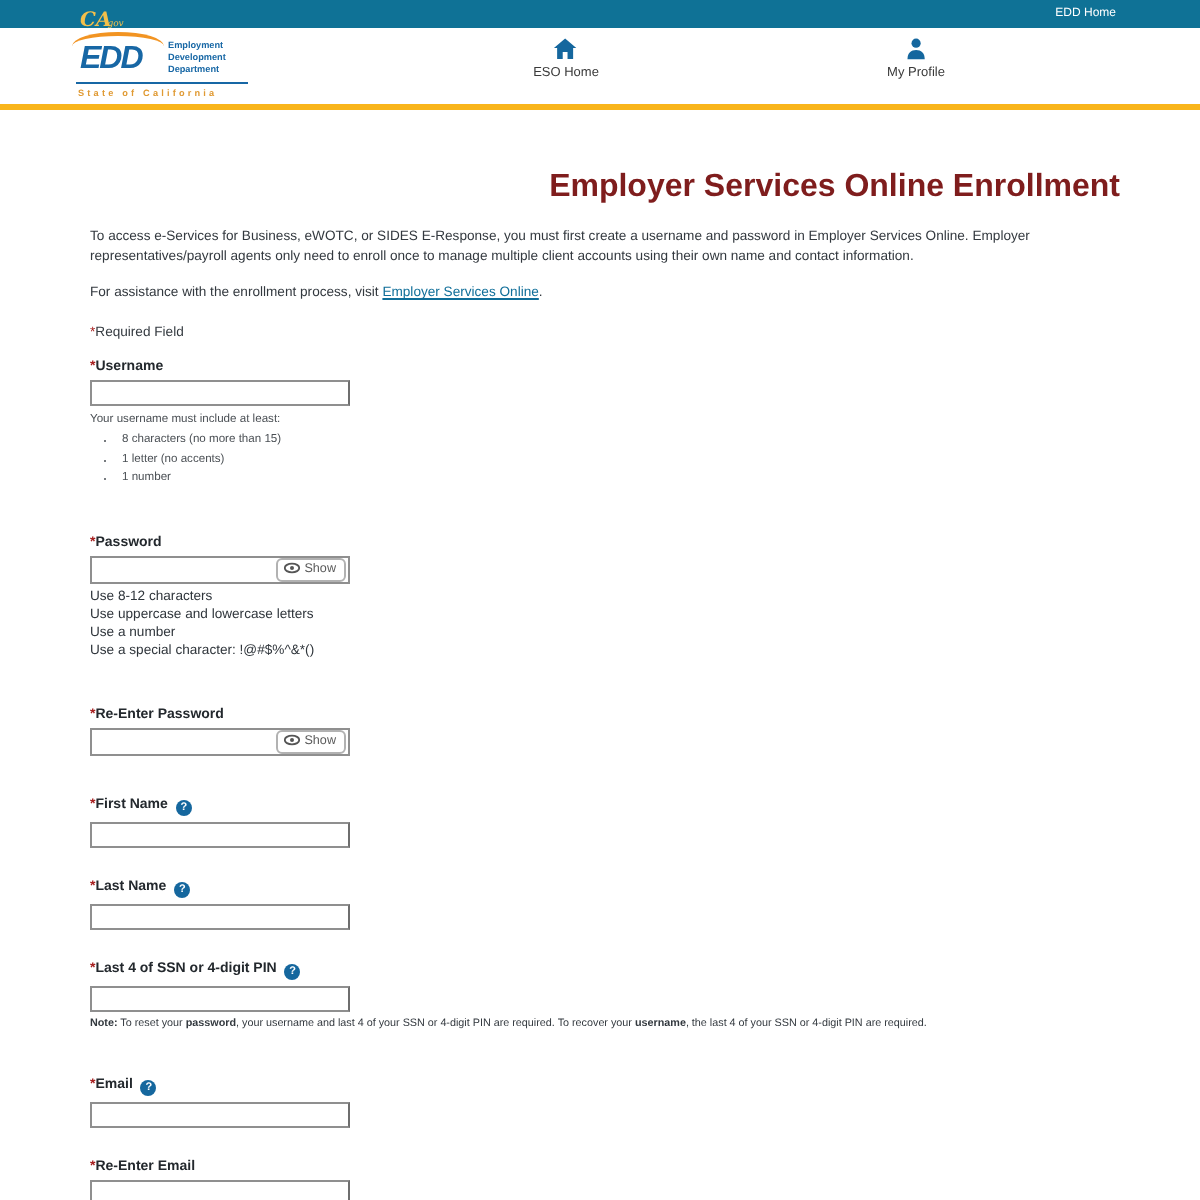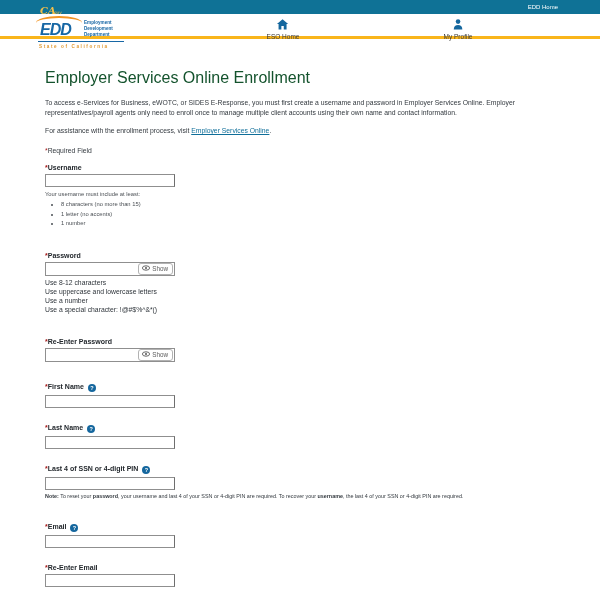--- a/index.html
+++ b/index.html
@@ -8,38 +8,38 @@
   .viewport { position:relative; width:600px; height:600px; overflow:hidden; background:#fff; margin:0 auto; }
 
   
   .topbar { position:relative; height:14px; background:#0f7296; }
   .ca-logo { position:absolute; left:40px; top:1px; line-height:1; cursor:pointer; }
   .ca-logo .ca { font-family:"DejaVu Serif", serif; font-style:italic; font-weight:bold; font-size:10px; color:#f4c04a;text-align:right; }
   .ca-logo .gov { font-family:"DejaVu Serif", serif; font-style:italic; font-size:4.5px; color:#f4c04a; margin-left:-2px; }
   .topbar-link { position:absolute; right:42px; top:4px; font-size:6px; color:#ffffff; text-decoration:none; cursor:pointer; }
 
   
-  .navbar { position:relative; height:22px; background:#ffffff; }
+  .navbar { position:relative; height:38px; background:#ffffff; }
   .edd-logo { position:absolute; left:38px; top:3px; width:86px; height:32px; cursor:pointer; }
   .edd-swoosh { position:absolute; left:-2px; top:-1px; width:46px; height:14px; border-top:2px solid #f29422; border-radius:50%; }
   .edd-acronym { position:absolute; left:2px; top:4px; font-style:italic; font-weight:bold; font-size:16px; letter-spacing:-1px; color:#1767a5; }
   .edd-dept { position:absolute; left:46px; top:3px; font-size:4.6px; font-weight:bold; color:#1767a5; line-height:6px; white-space:nowrap; }
   .edd-rule { position:absolute; left:0; bottom:7px; width:86px; height:1.5px; background:#1767a5; }
   .edd-state { position:absolute; left:1px; bottom:0; font-size:4.6px; font-weight:bold; letter-spacing:1.6px; color:#e09a33; white-space:nowrap; }
   .nav-item { position:absolute; top:5px; display:flex; flex-direction:column; align-items:center; cursor:pointer; }
   .nav-item .nav-label { font-size:6.5px; color:#3a3a3a; margin-top:3px; }
   .nav-item svg { display:block; }
   .nav-eso { left:283px; transform:translateX(-50%); }
   .nav-profile { left:458px; transform:translateX(-50%); }
 
   .gold-rule { height:3px; background:#f9b51b; }
 
   
   .content { padding:30px 40px 0 45px; }
-  h1.page-title { font-size:16px; font-weight:normal; color:#14532d; letter-spacing:0; margin:0 0 11px 0; }
+  h1.page-title { font-size:16px; font-weight:bold; color:#7f1d1d; letter-spacing:0; margin:0 0 11px 0;text-align:right; }
   .intro { font-size:6.8px; line-height:9.5px; color:#33393f; margin-bottom:10px; max-width:510px; }
   .assist { font-size:6.8px; color:#33393f; margin-bottom:13px; }
   .link { color:#0f6e99; text-decoration:underline; cursor:pointer; }
   .required-note { font-size:6.8px; color:#33393f; margin-bottom:10px; }
   .req { color:#a61c1c; }
 
   .group { margin-bottom:16px; }
   .field-label { display:block; font-size:7px; font-weight:bold; color:#23282d; margin-bottom:3px; }
   .text-input { display:block; width:130px; height:13px; border:1px solid #8f8f8f; border-right:1.5px solid #6e6e6e; background:#fff; font-size:7px; padding:0 3px; font-family:"Liberation Sans", sans-serif; }
 

